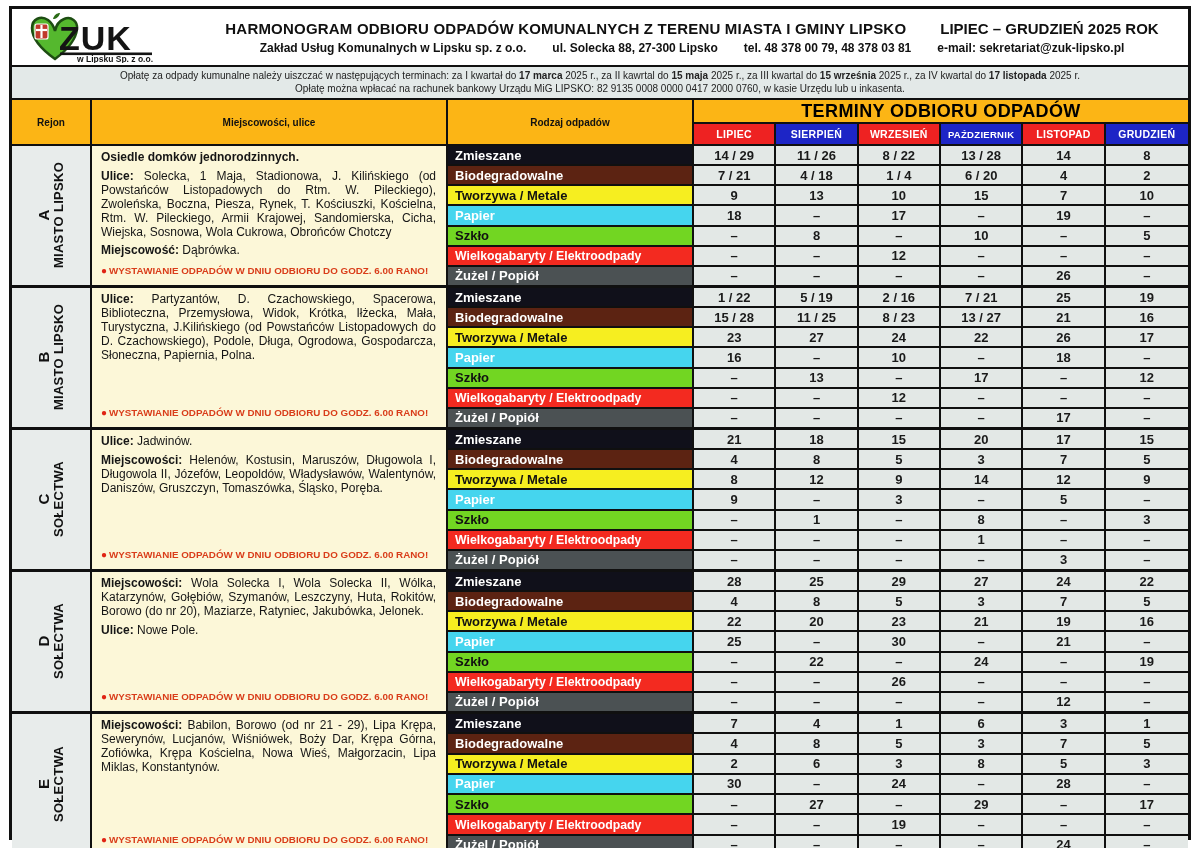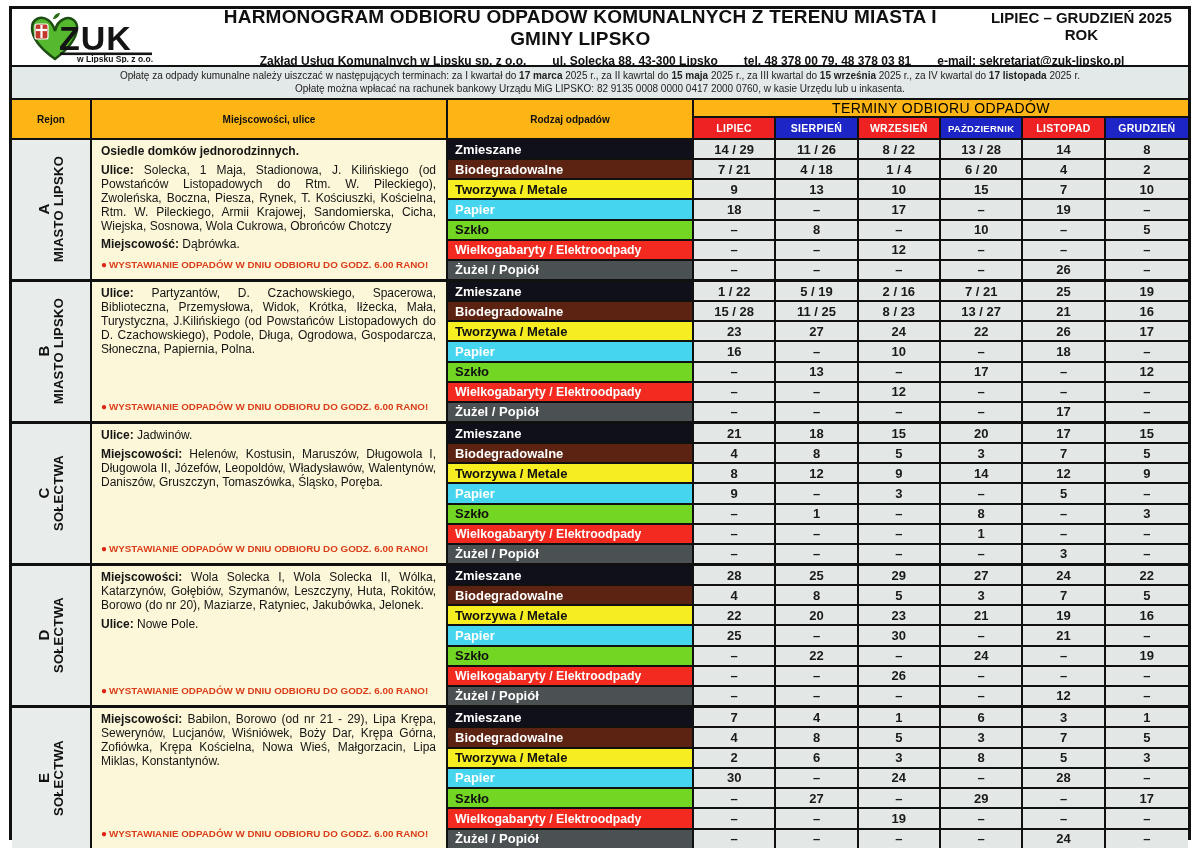--- a/index.html
+++ b/index.html
@@ -5,40 +5,40 @@
   * { box-sizing: border-box; margin: 0; padding: 0; }
   html,body { width:1200px; height:848px; background:#ffffff; font-family:"Liberation Sans", sans-serif; }
   .sheet { width:1200px; height:848px; padding:6px 9px 8px; background:#fff; }
   .frame { border:3px solid #101010; width:100%; height:100%; display:flex; flex-direction:column; background:#fff; }
 
   
   .top { height:56px; display:flex; align-items:center; background:#fff; flex:0 0 auto; }
   .logo-wrap { width:196px; display:flex; justify-content:center; align-items:center; }
   .head-text { flex:1; text-align:center; padding-right:12px; }
   .title-line { display:flex; justify-content:center; gap:34px; align-items:baseline; }
-  .title { font-size:19px; font-weight:bold; color:#101010; letter-spacing:.2px; }
+  .title { font-size:15px; font-weight:bold; color:#101010; letter-spacing:.2px; }
   .period { font-size:15px; font-weight:bold; color:#101010; }
   .sub-line { display:flex; justify-content:center; gap:26px; margin-top:4px; font-size:12px; font-weight:bold; color:#111; }
 
   
   .paybar { border-top:2px solid #101010; border-bottom:2px solid #101010; background:#e3e9e8;
             font-size:10px; color:#222; text-align:center; padding:3px 4px; line-height:1.25; flex:0 0 auto; }
   .paybar b { font-weight:bold; }
 
   
   .cols { display:grid; grid-template-columns:80px 356px 246px repeat(6,1fr); }
   .cell { border-right:2px solid #101010; border-bottom:2px solid #101010; overflow:hidden; }
   .cell:nth-last-child(1), .no-r { border-right:none; }
 
   
   .thead { flex:0 0 auto; }
   .th-main { background:#fcb515; font-weight:bold; color:#111; display:flex; align-items:center; justify-content:center;
              font-size:10px; }
-  .th-terminy { background:#fcb515; grid-column:span 6; height:18px; font-size:14px; letter-spacing:.4px;
-                display:flex; align-items:center; justify-content:center; font-weight:normal; border-bottom:2px solid #101010; border-right:none; }
+  .th-terminy { background:#fcb515; grid-column:span 6; height:24px; font-size:18px; letter-spacing:.4px;
+                display:flex; align-items:center; justify-content:center; font-weight:bold; border-bottom:2px solid #101010; border-right:none; }
   .rowspan2 { grid-row:span 2; }
   .month-cell { height:22px; display:flex; align-items:center; justify-content:center; color:#fff; font-weight:bold;
                 font-size:10.5px; letter-spacing:.3px; border-right:2px solid #101010; border-bottom:2px solid #101010; }
   .month-cell:last-child { border-right:none; }
 
   
   .region-grid { height:142px; grid-auto-rows:1fr; border-bottom:1px solid #101010; }
   .region-grid:last-child { border-bottom:none; }
   .region-cell { grid-row:span 7; background:#e8eceb; display:flex; align-items:center; justify-content:center; }
   .rot { width:130px; height:70px; transform:rotate(-90deg); display:flex; flex-direction:column;
@@ -80,21 +80,21 @@
           <text x="52" y="50.5" font-size="8.5" font-weight="bold" fill="#141414">w Lipsku Sp. z o.o.</text>
         </svg>
       </div>
       <div class="head-text">
         <div class="title-line">
           <span class="title">HARMONOGRAM ODBIORU ODPADÓW KOMUNALNYCH Z TERENU MIASTA I GMINY LIPSKO</span>
           <span class="period">LIPIEC – GRUDZIEŃ 2025 ROK</span>
         </div>
         <div class="sub-line">
           <span>Zakład Usług Komunalnych w Lipsku sp. z o.o.</span>
-          <span>ul. Solecka 88, 43-300 Lipsko</span>
+          <span>ul. Solecka 88, 27-300 Lipsko</span>
           <span>tel. 48 378 00 79, 48 378 03 81</span>
           <span>e-mail: sekretariat@zuk-lipsko.pl</span>
         </div>
       </div>
     </div>
 
     <div class="paybar">
       <div id="payline1"><span>Opłatę za odpady kumunalne należy uiszczać w następujących terminach: za I kwartał do </span><b>17 marca</b><span> 2025 r., za II kawrtal do </span><b>15 maja</b><span> 2025 r., za III kwartal do </span><b>15 września</b><span> 2025 r., za IV kwartal do </span><b>17 listopada</b><span> 2025 r.</span></div>
       <div id="payline2"><span>Opłatę można wpłacać na rachunek bankowy Urządu MiG LIPSKO: 82 9135 0008 0000 0417 2000 0760, w kasie Urzędu lub u inkasenta.</span></div>
     </div>

